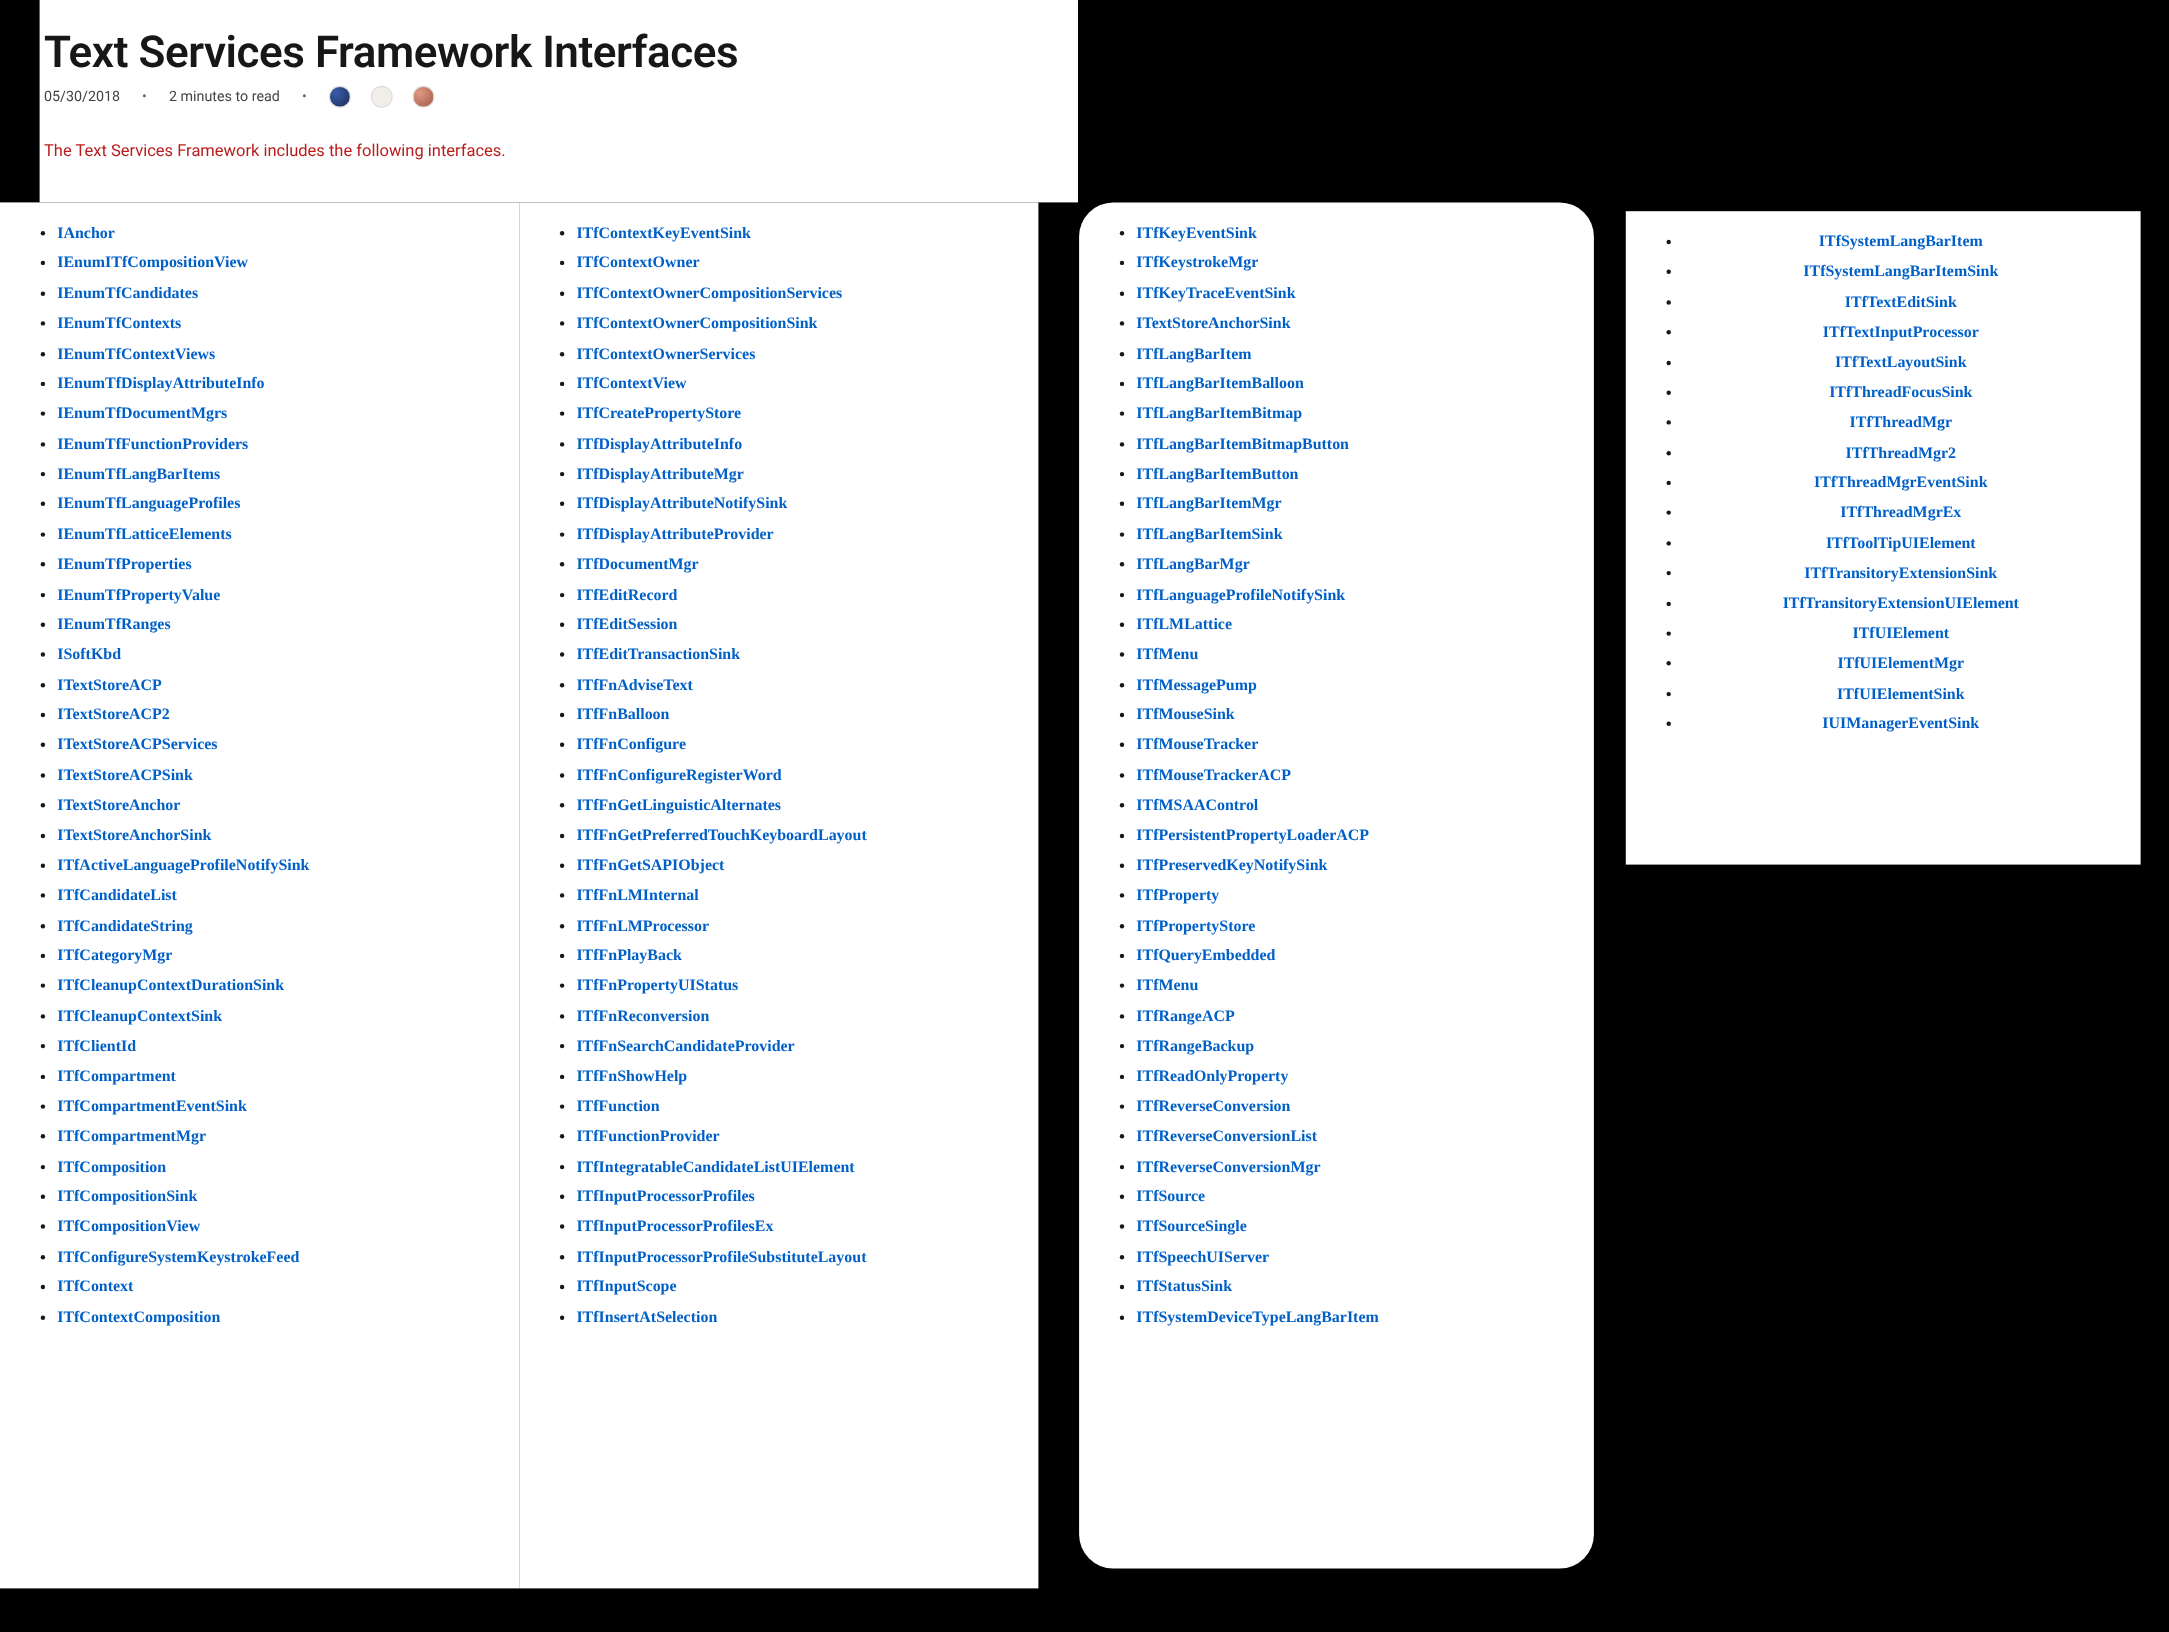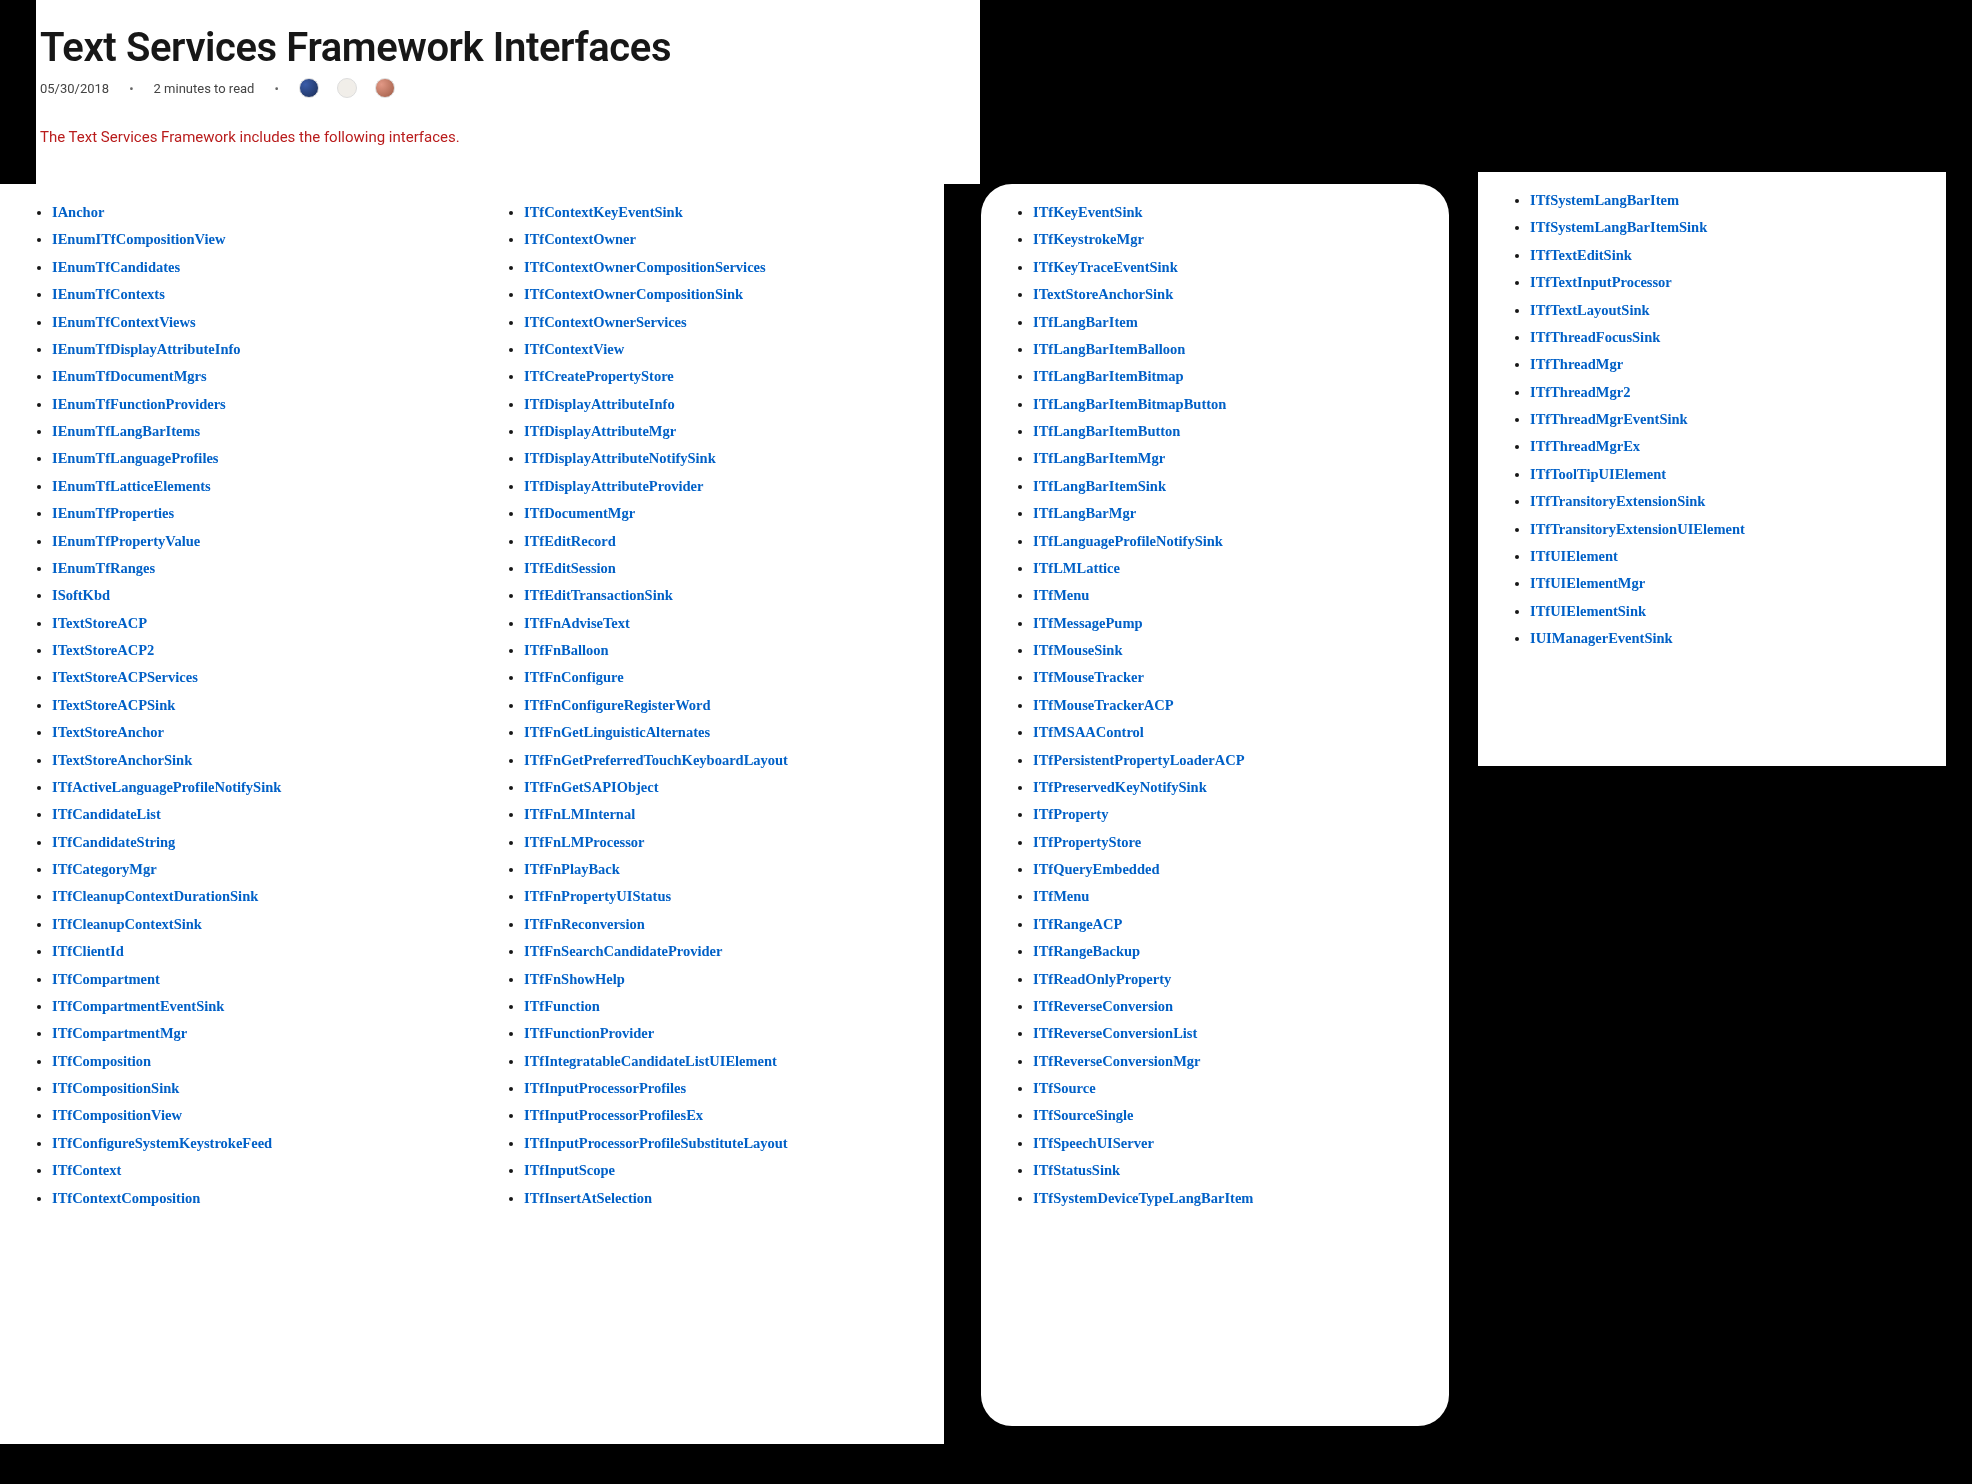--- a/index.html
+++ b/index.html
@@ -77,21 +77,21 @@
     .col ul li a {
       color: #0060c7;
       font-weight: 700;
       text-decoration: none;
       font-size: 14.5px;
     }
 
     .col1 { left: 0;    top: 184px; width: 472px; height: 1260px; }
     .col2 { left: 472px; top: 184px; width: 472px; height: 1260px; }
     .col3 { left: 981px; top: 184px; width: 468px; height: 1242px; border-radius: 31px; }
-    .col4 { left: 1478px; top: 172px; width: 468px; height: 594px; }
+    .col4 { left: 1478px; top: 192px; width: 468px; height: 594px; text-align: center; }
   </style>
 </head>
 <body>
 
 <div class="header-surface">
   <h1 class="page-title">Text Services Framework Interfaces</h1>
   <div class="meta-line">
     <span>05/30/2018</span>
     <span class="meta-sep"></span>
     <span>2 minutes to read</span>

